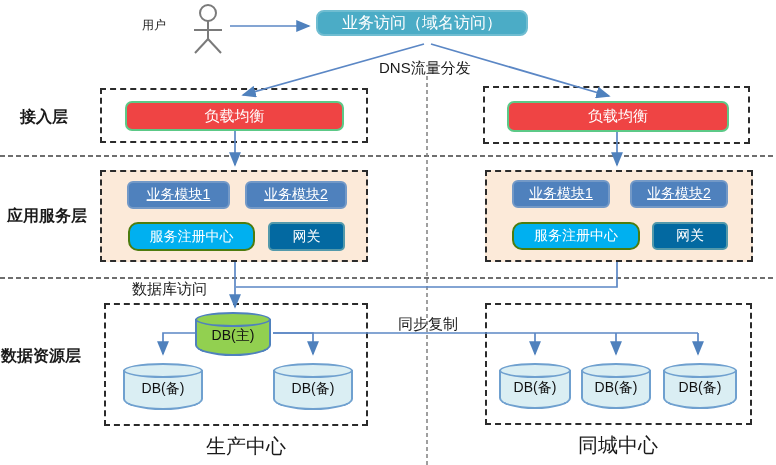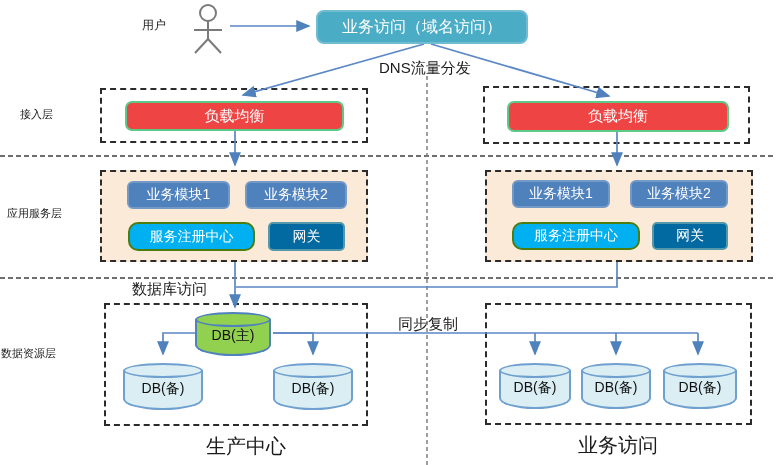--- a/index.html
+++ b/index.html
@@ -5,35 +5,35 @@
   * { margin:0; padding:0; box-sizing:border-box; }
   body { background:#ffffff; font-family:"Liberation Sans","DejaVu Sans",sans-serif; }
   .canvas { position:relative; width:776px; height:465px; background:#fff; overflow:hidden; }
   .abs { position:absolute; }
   svg.overlay { position:absolute; left:0; top:0; z-index:1; pointer-events:none; }
   .lbl { position:absolute; z-index:3; color:#1a1a1a; white-space:nowrap; }
   .node { position:absolute; z-index:2; display:flex; align-items:center; justify-content:center;
           color:#ffffff; text-align:center; white-space:nowrap; }
   .entry { background:#4bacc6; border:2px solid #70bdd1; border-radius:8px; font-size:16px; }
   .lb    { background:#ef4444; border:2px solid #5cc987; border-radius:7px; font-size:15px; }
-  .module   { background:#4f81bd; border:2px solid #7399c7; border-radius:6px; font-size:14px; }
+  .module   { background:#4f81bd; border:2px solid #7399c7; border-radius:6px; font-size:14px;text-decoration:underline; }
   .registry { background:#00b0f0; border:2px solid #4d7c0f; border-radius:10px; font-size:14px; }
   .gateway  { background:#0369a1; border:2px solid #5399ab; border-radius:5px; font-size:14px; }
   .zone { position:absolute; z-index:0; border:2px dashed #2b2b2b; background:transparent; }
   .zone.peach { background:#fcead9; z-index:1; }
   .cyl { position:absolute; z-index:2; }
   .cyl .c-top  { position:absolute; left:0; right:0; top:0; height:15px; border-radius:50%;
                  border:2px solid var(--s); background:var(--f); z-index:2; }
   .cyl .c-body { position:absolute; left:0; right:0; top:7px; bottom:0; border:2px solid var(--s);
                  border-top:none; border-radius:0 0 50% 50% / 0 0 11px 11px; background:var(--f); z-index:1; }
   .cyl .c-lbl  { position:absolute; left:0; right:0; top:50%; transform:translateY(-38%);
                  text-align:center; font-size:14px; color:#111; z-index:3; }
   .cyl.primary { --f:#92d050; --s:#4f81bd; }
   .cyl.backup  { --f:#daeef3; --s:#6fa0cf; }
-  .layer-lbl { font-size:11px; }
+  .layer-lbl { font-size:16px;font-weight:bold; }
   .note { font-size:15px; }
   .center-lbl { font-size:20px; width:110px; text-align:center; }
 </style>
 </head>
 <body>
 
 <div class="canvas">
 
   <svg class="overlay" width="776" height="465" viewBox="0 0 776 465">
     <defs>
@@ -69,21 +69,21 @@
   <div class="lbl" style="left:142px; top:17px; font-size:12px;">用户</div>
   <svg class="abs" style="left:188px; top:2px; z-index:2;" width="40" height="53" viewBox="0 0 40 53">
     <g stroke="#7a7a7a" stroke-width="2" fill="none">
       <circle cx="20" cy="11" r="8"></circle>
       <line x1="20" y1="19" x2="20" y2="37"></line>
       <line x1="6" y1="28" x2="34" y2="28"></line>
       <line x1="20" y1="37" x2="7" y2="51"></line>
       <line x1="20" y1="37" x2="33" y2="51"></line>
     </g>
   </svg>
-  <div class="node entry" style="left:316px; top:10px; width:212px; height:34px;text-align:right;">业务访问（域名访问）</div>
+  <div class="node entry" style="left:316px; top:10px; width:212px; height:26px;text-align:right;">业务访问（域名访问）</div>
   <div class="lbl note" style="left:379px; top:59px;">DNS流量分发</div>
 
   <div class="lbl layer-lbl" style="left:20px; top:107px;">接入层</div>
   <div class="zone" style="left:100px; top:88px; width:268px; height:55px;"></div>
   <div class="zone" style="left:483px; top:86px; width:267px; height:58px;"></div>
   <div class="node lb" style="left:125px; top:101px; width:219px; height:30px;">负载均衡</div>
   <div class="node lb" style="left:507px; top:101px; width:222px; height:31px;">负载均衡</div>
 
   <div class="lbl layer-lbl" style="left:7px; top:206px;">应用服务层</div>
   <div class="zone peach" style="left:100px; top:170px; width:268px; height:92px;"></div>
@@ -128,15 +128,15 @@
     <div class="c-top"></div>
     <div class="c-lbl">DB(备)</div>
   </div>
   <div class="cyl backup" style="left:663px; top:363px; width:74px; height:46px;">
     <div class="c-body"></div>
     <div class="c-top"></div>
     <div class="c-lbl">DB(备)</div>
   </div>
 
   <div class="lbl center-lbl" style="left:191px; top:433px;">生产中心</div>
-  <div class="lbl center-lbl" style="left:563px; top:432px;">业务访问</div>
+  <div class="lbl center-lbl" style="left:563px; top:432px;">同城中心</div>
 
 </div>
 
 </body></html>

